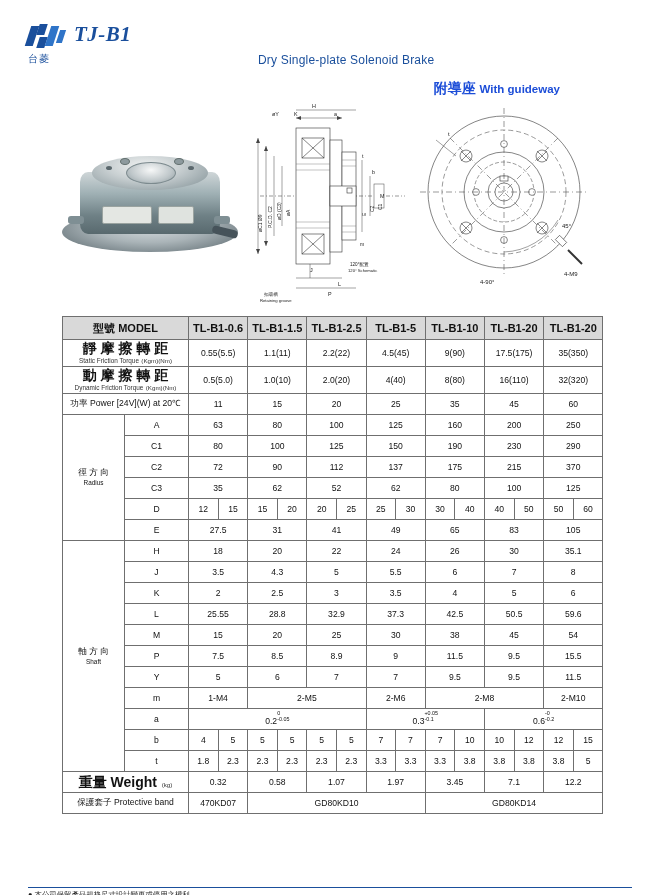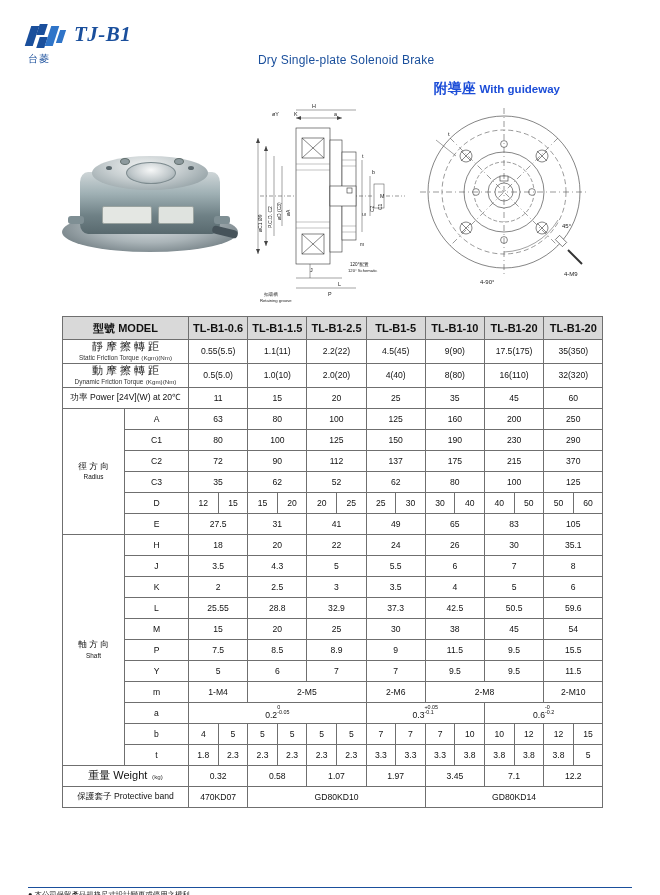--- a/index.html
+++ b/index.html
@@ -60,21 +60,21 @@
     text-align:center;
     vertical-align:middle;
     padding:0;
     height:20px;
     color:#111;
     font-weight:normal;
     background:#fff;
   }
   table.spec tr.hdr td{background:#d9d9d9;font-weight:bold;font-size:11px;height:22px;}
   td.rowlabel{width:96px;text-align:left;padding-left:6px;font-size:8.2px;line-height:1.15;}
-  td.rowlabel .cn{font-size:11px;}
+  td.rowlabel .cn{font-size:14px;font-weight:bold;}
   td.rowlabel .en{font-size:6.4px;color:#333;}
   td.rowlabel .unit{font-size:6.2px;color:#333;}
   td.side{width:34px;font-size:8.4px;line-height:1.2;}
   td.side .en{font-size:6.4px;}
   td.sym{width:30px;font-size:9px;}
   td.sub{font-size:8.4px;}
   .sup{font-size:5.4px;line-height:1;display:inline-block;vertical-align:super;text-align:left;}
 
   
   .footer{position:absolute;left:0;bottom:8px;width:660px;}

